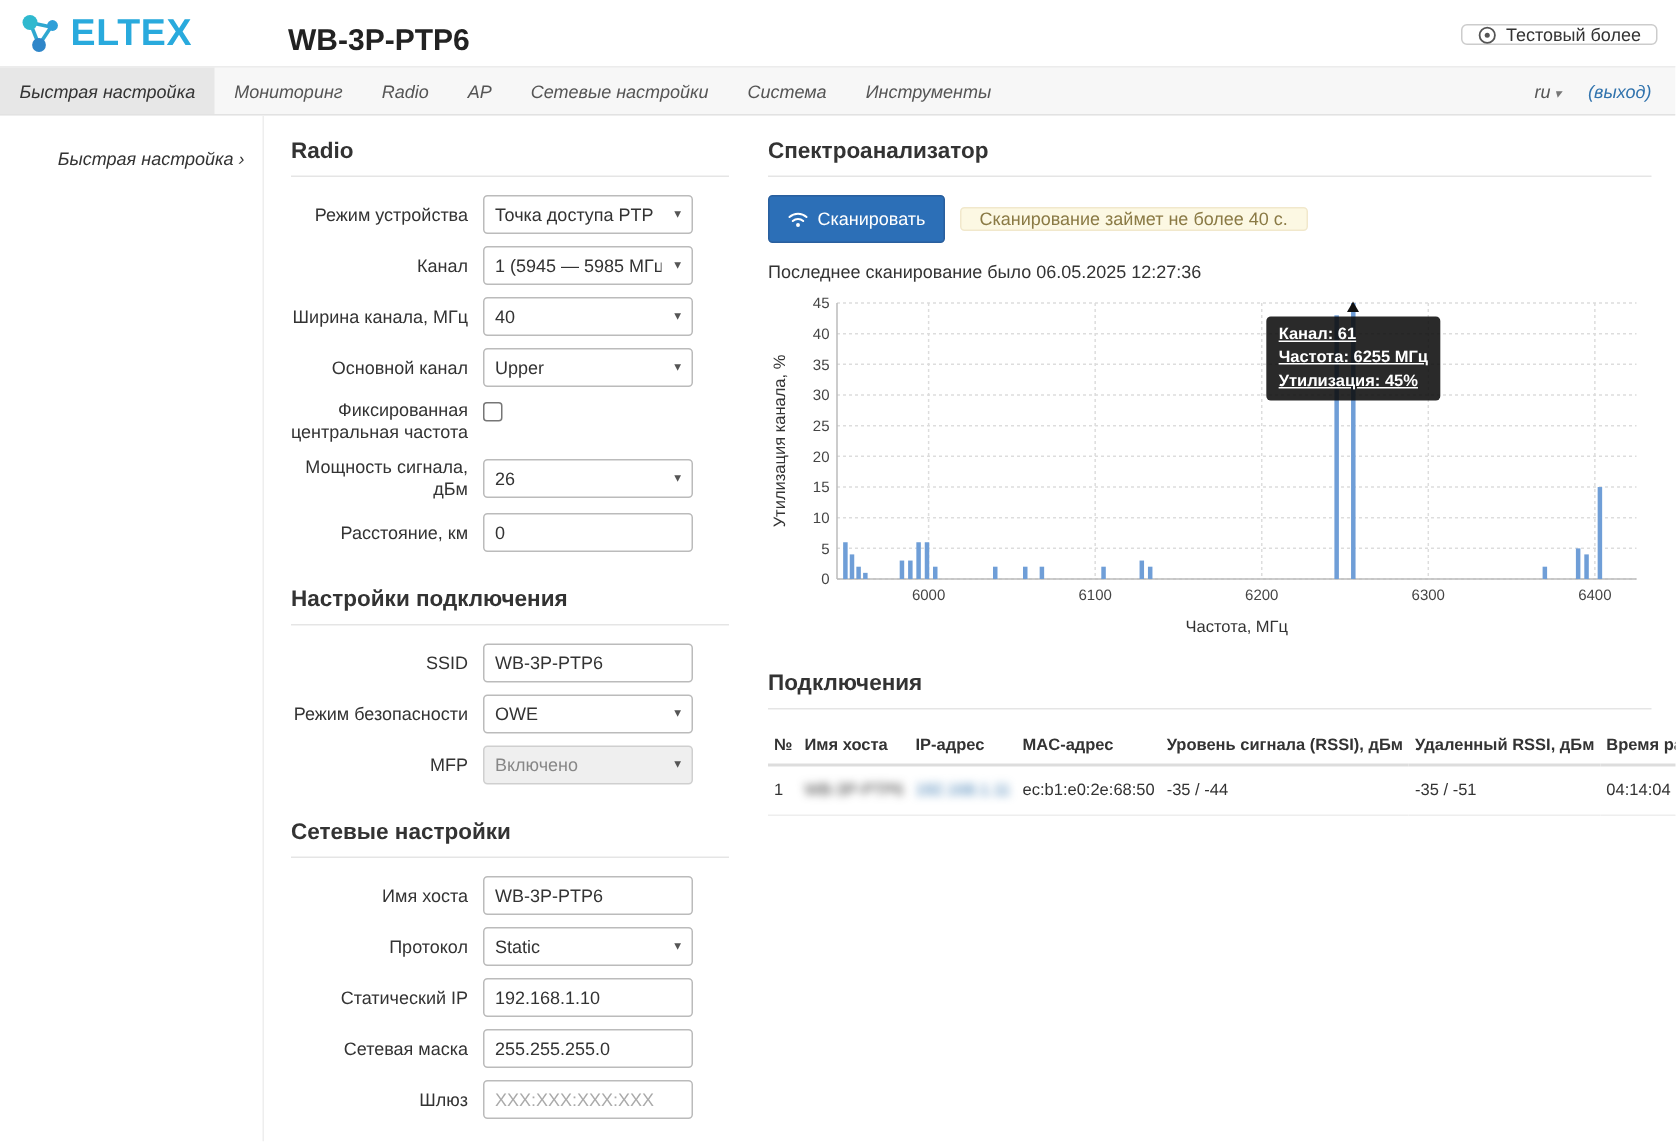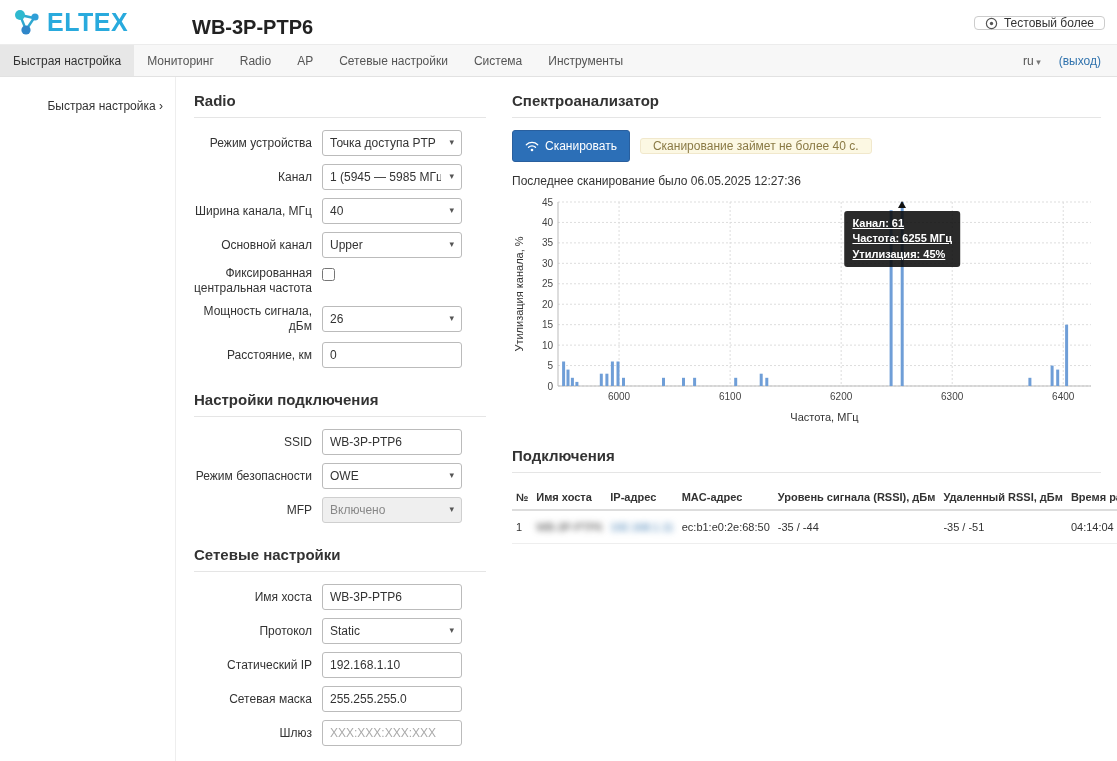--- a/index.html
+++ b/index.html
@@ -13,32 +13,32 @@
   
   .header { display:flex; height:44px; padding:16px 12px; background:#fff; }
   .logo { display:flex; align-items:center; gap:5px; width:158px; cursor:pointer; }
   .logo-text { font-size:25px; font-weight:bold; color:#29aadd; letter-spacing:.5px; line-height:1; }
   .page-title { font-size:20px; font-weight:bold; color:#222; margin-left:22px; }
   .test-btn { margin-left:auto; display:inline-flex; align-items:center; gap:6px;
     background:#fff; border:1px solid #ccc; border-radius:4px; padding:6px 10px;
     font-size:12px; color:#333; cursor:pointer; font-family:inherit; }
   
   .nav { display:flex; align-items:stretch; background:#f7f7f7;
-    border-top:1px solid #ececec; border-bottom:1px solid #e2e2e2; font-size:12px; height:33px; }
+    border-top:1px solid #ececec; border-bottom:1px solid #e2e2e2; font-size:12px; height:33px;font-style:italic; }
   .nav-tab { padding:9px 13px 0; color:#555; cursor:pointer; }
   .nav-tab.active { background:#e7e7e7; color:#333; }
   .nav-right { margin-left:auto; display:flex; align-items:center; gap:18px; padding-right:16px; }
   .lang { color:#555; cursor:pointer; }
   .lang::after { content:" ▾"; font-size:9px; color:#777; }
   .logout { color:#3173ad; cursor:pointer; text-decoration:none; }
   
   .content { display:flex; height:684px; }
   .sidebar { width:176px; flex:none; padding:22px 12px 0 0; text-align:right;
     border-right:1px solid #eee; }
-  .sidebar-item { font-size:12px; color:#333; cursor:pointer; }
+  .sidebar-item { font-size:12px; color:#333; cursor:pointer;font-style:italic; }
   .form-col { width:310px; flex:none; padding:0 0 0 18px; }
   .right-col { flex:1; padding:0 16px 0 26px; min-width:0; }
   h2.section { font-size:15px; font-weight:bold; color:#333; margin:0 0 12px;
     padding:15px 0 8px; border-bottom:1px solid #e5e5e5; }
   
   .frow { display:flex; align-items:center; margin-bottom:8px; }
   .frow-top { align-items:flex-start; }
   .lbl { width:128px; flex:none; text-align:right; padding-right:10px;
     font-size:12px; color:#333; line-height:1.25; }
   .ctl { width:140px; flex:none; position:relative; }

